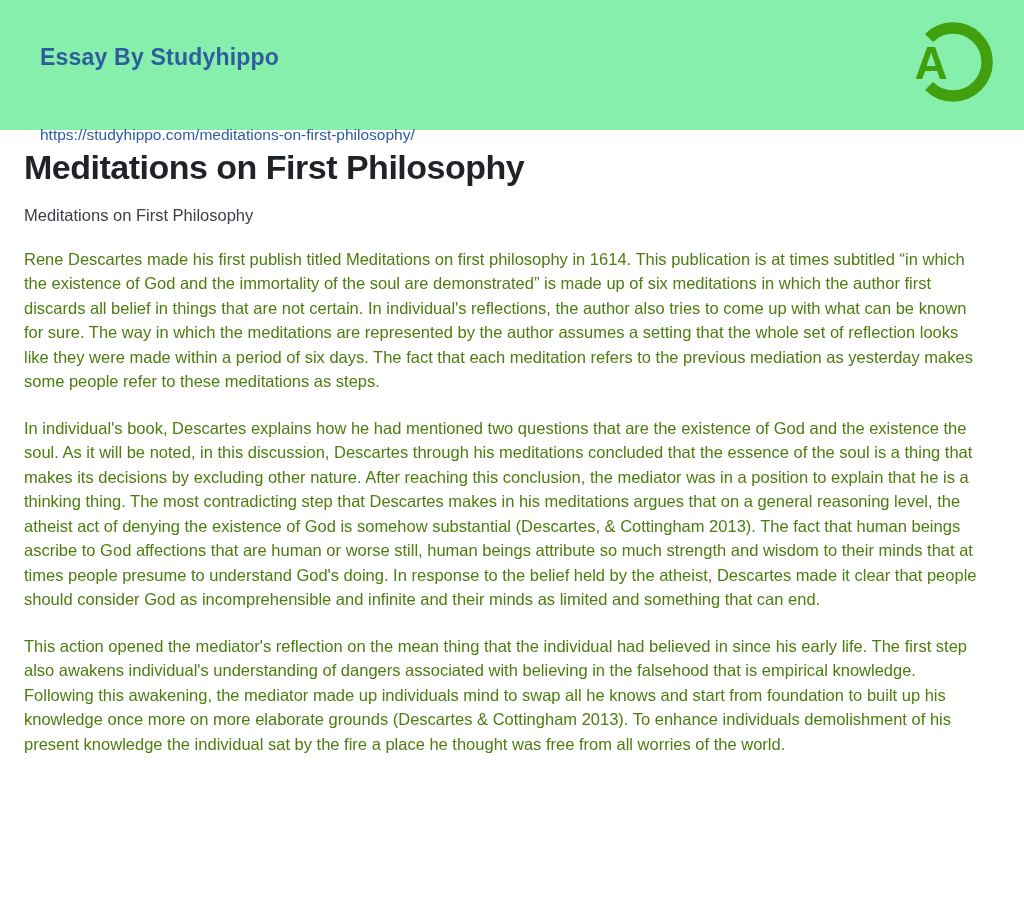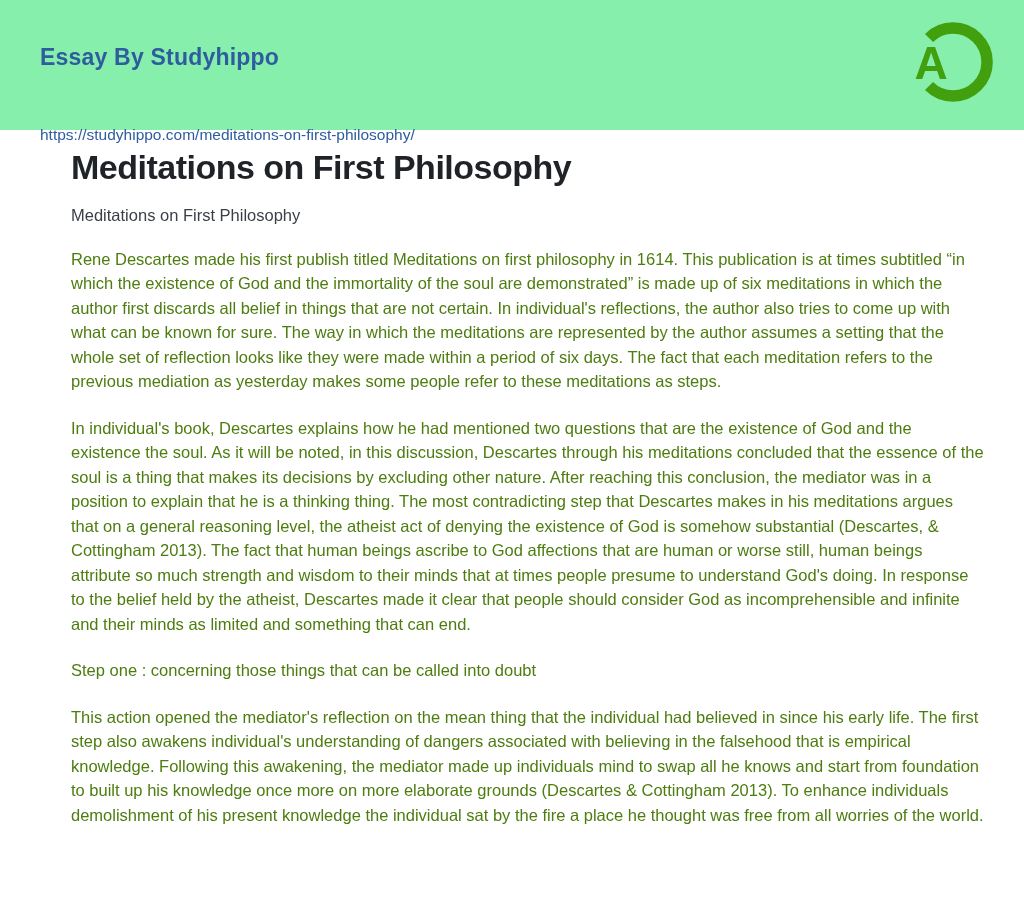--- a/index.html
+++ b/index.html
@@ -48,22 +48,21 @@
   }
   .logo svg { display: block; }
   .logo-letter {
     font-family: "Liberation Sans", sans-serif;
     font-weight: 700;
     font-size: 46px;
   }
 
   
   .content {
-    padding: 16px 40px 0 40px;
-    margin-left: 31px;
+    padding: 16px 40px 0 24px;
   }
   .essay-title {
     margin: 0 0 14px 0;
     font-size: 34px;
     line-height: 1.25;
     font-weight: 700;
     letter-spacing: -0.5px;
     color: #1f2328;
   }
   .essay-subtitle {
@@ -91,15 +90,14 @@
       <text class="logo-letter" x="28" y="63" text-anchor="middle" fill="#42a00f">A</text>
     </svg>
   </div>
 </header>
 
 <main class="content">
   <h1 class="essay-title">Meditations on First Philosophy</h1>
   <p class="essay-subtitle">Meditations on First Philosophy</p>
   <p class="para">Rene Descartes made his first publish titled Meditations on first philosophy in 1614. This publication is at times subtitled “in which the existence of God and the immortality of the soul are demonstrated” is made up of six meditations in which the author first discards all belief in things that are not certain. In individual's reflections, the author also tries to come up with what can be known for sure. The way in which the meditations are represented by the author assumes a setting that the whole set of reflection looks like they were made within a period of six days. The fact that each meditation refers to the previous mediation as yesterday makes some people refer to these meditations as steps.</p>
   <p class="para">In individual's book, Descartes explains how he had mentioned two questions that are the existence of God and the existence the soul. As it will be noted, in this discussion, Descartes through his meditations concluded that the essence of the soul is a thing that makes its decisions by excluding other nature. After reaching this conclusion, the mediator was in a position to explain that he is a thinking thing. The most contradicting step that Descartes makes in his meditations argues that on a general reasoning level, the atheist act of denying the existence of God is somehow substantial (Descartes, &amp; Cottingham 2013). The fact that human beings ascribe to God affections that are human or worse still, human beings attribute so much strength and wisdom to their minds that at times people presume to understand God's doing. In response to the belief held by the atheist, Descartes made it clear that people should consider God as incomprehensible and infinite and their minds as limited and something that can end.</p>
-  <p class="para">Step one : concerning those things that can be called into doubt</p>
   <p class="para">This action opened the mediator's reflection on the mean thing that the individual had believed in since his early life. The first step also awakens individual's understanding of dangers associated with believing in the falsehood that is empirical knowledge. Following this awakening, the mediator made up individuals mind to swap all he knows and start from foundation to built up his knowledge once more on more elaborate grounds (Descartes &amp; Cottingham 2013). To enhance individuals demolishment of his present knowledge the individual sat by the fire a place he thought was free from all worries of the world.</p>
 </main>
 
 </body></html>

